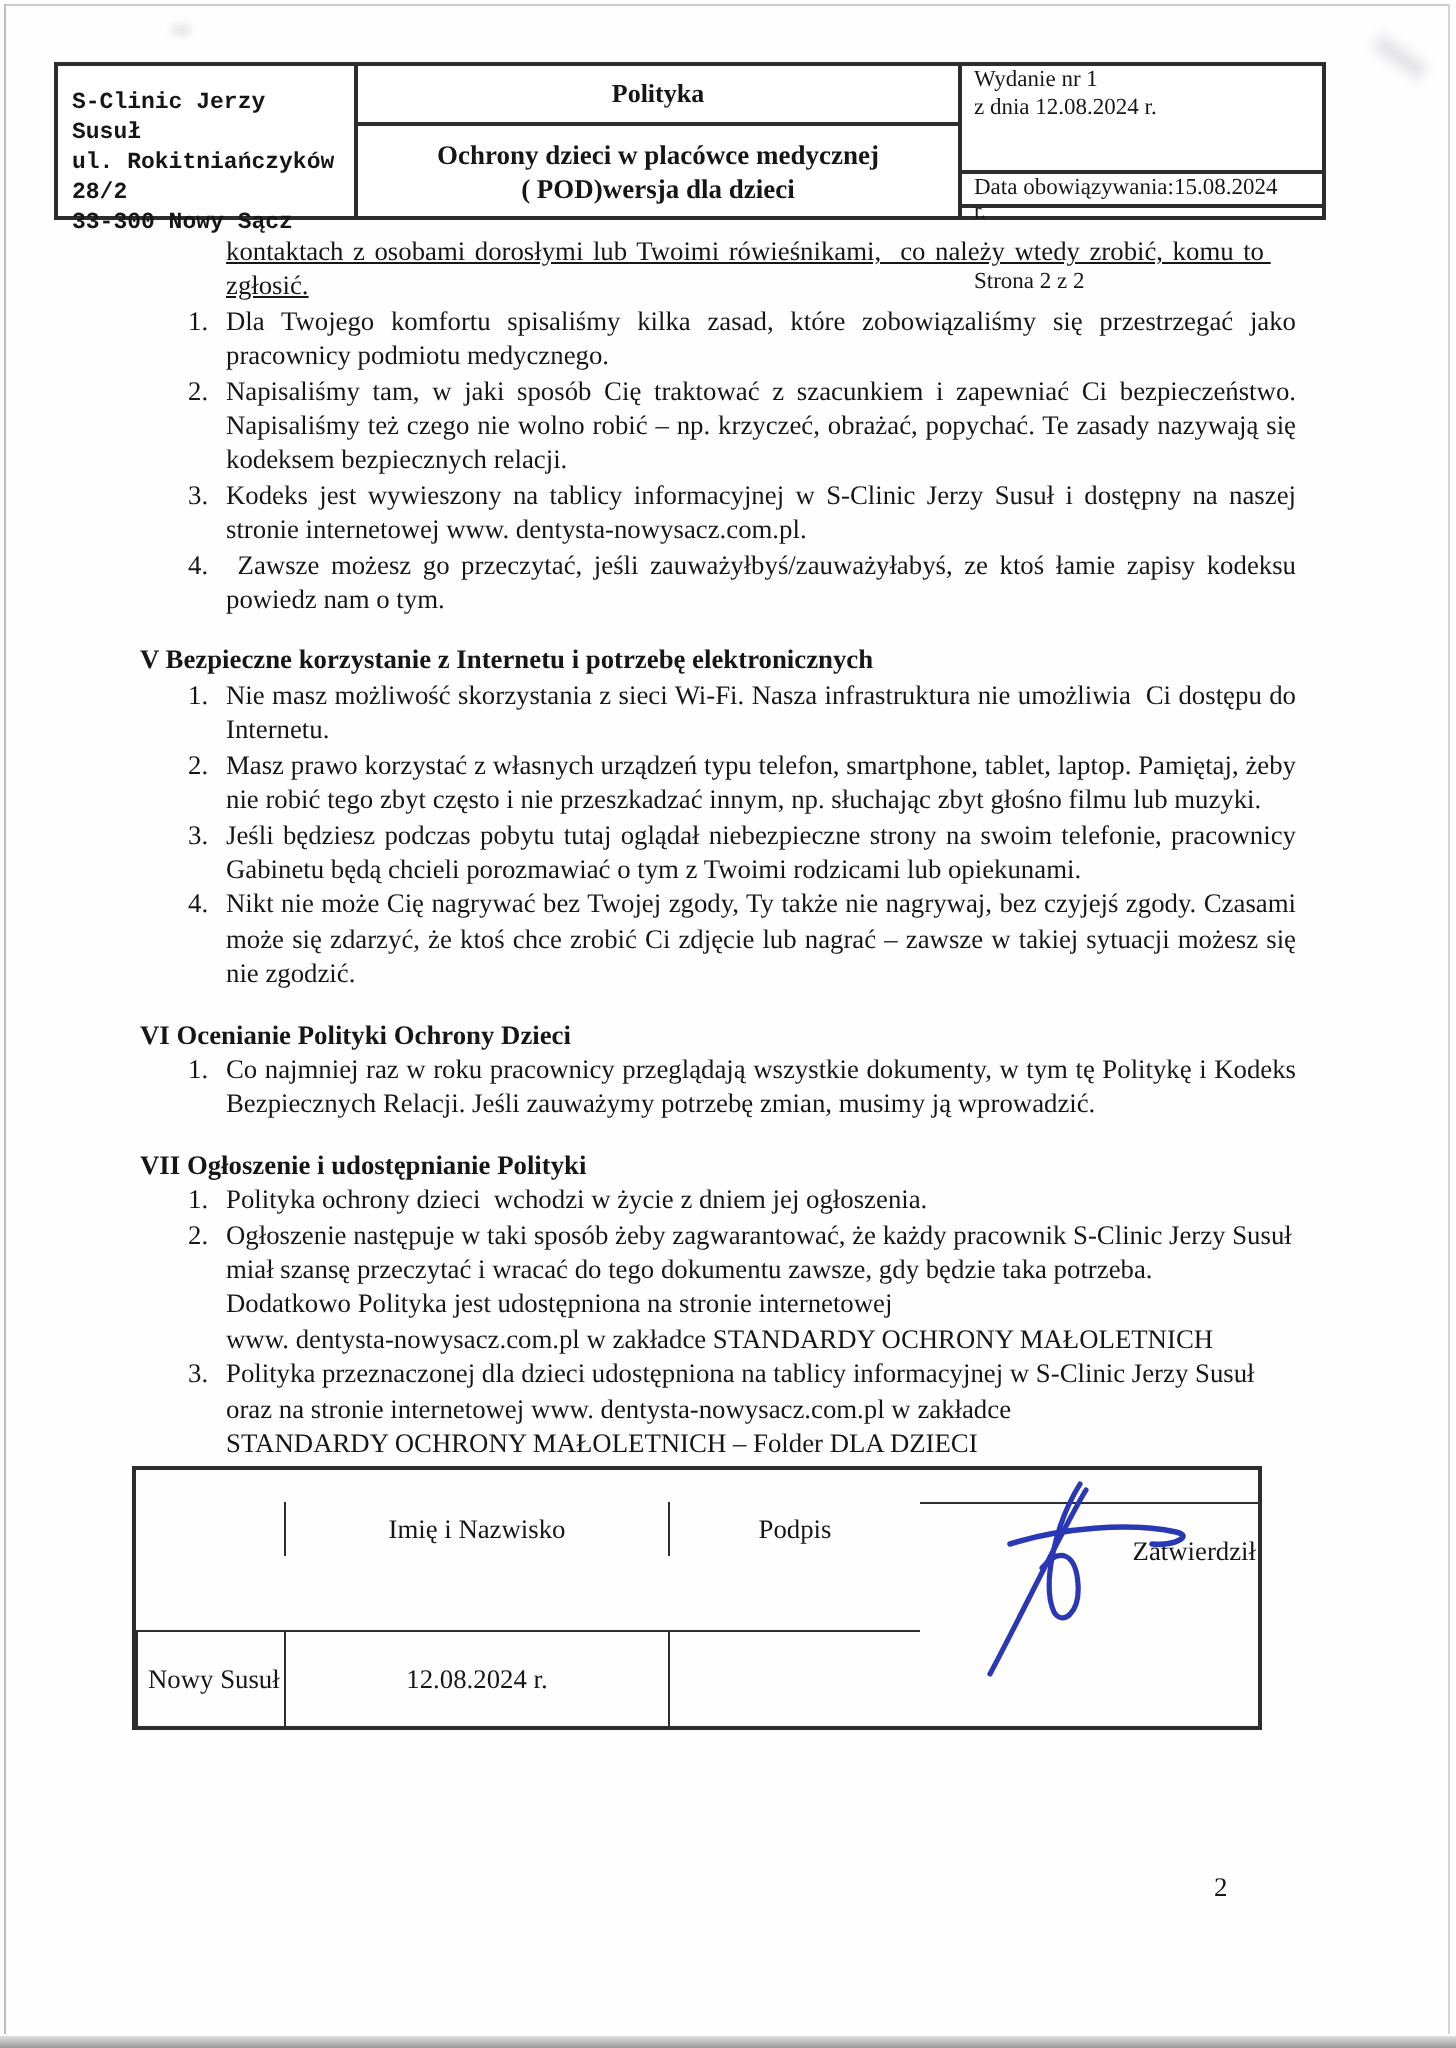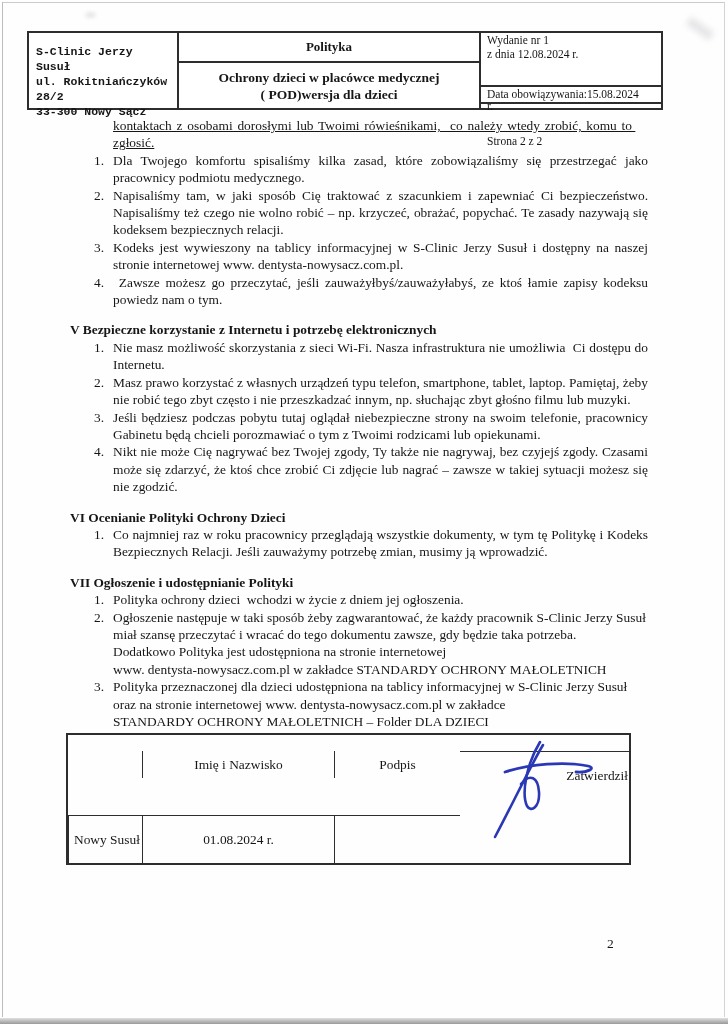--- a/index.html
+++ b/index.html
@@ -164,21 +164,21 @@
     </div>
 
   </div>
 
   <div class="approval">
     <div class="acell hrow c0"></div>
     <div class="acell hrow">Imię i Nazwisko</div>
     <div class="acell hrow">Podpis</div>
     <div class="acell drow c0 role">Zatwierdził</div>
     <div class="acell drow name">Nowy Susuł</div>
-    <div class="acell drow">01.08.2024 r.</div>
+    <div class="acell drow">12.08.2024 r.</div>
     <div class="acell drow"></div>
   </div>
 
   <svg class="signature-svg" viewBox="0 0 140 112">
     <path d="M 25 104 C 40 76, 62 30, 73 12" fill="none" stroke-width="2.6" stroke-linecap="round" stroke="#2a38b5"></path>
     <path d="M 70 9 C 57 30, 51 60, 57 73 C 61 80, 70 74, 69 59 C 68 44, 60 40, 51 51" fill="none" stroke-width="2.6" stroke-linecap="round" stroke="#2a38b5"></path>
     <path d="M 35 39 C 60 31, 95 28, 118 33 C 127 35, 117 40, 106 39" fill="none" stroke-width="2.8" stroke-linecap="round" stroke="#2a38b5"></path>
   </svg>
 
   <div class="pagenum">2</div>

